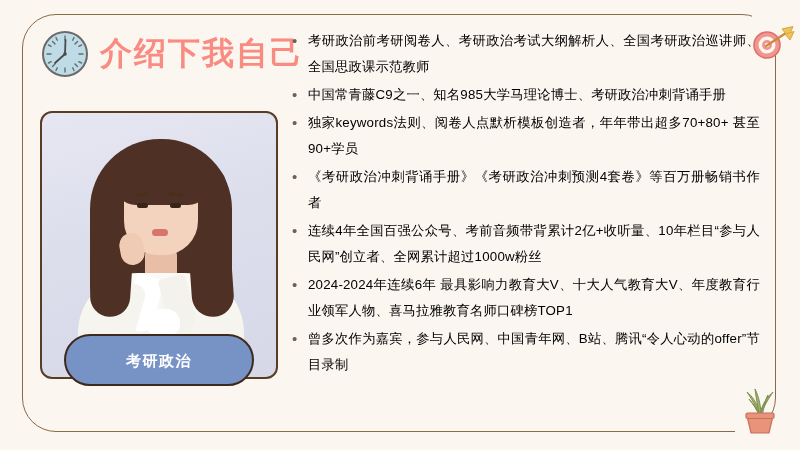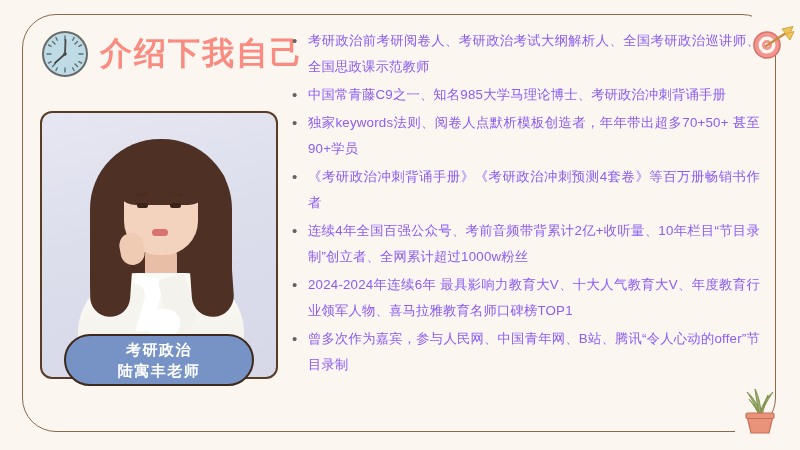--- a/index.html
+++ b/index.html
@@ -182,21 +182,21 @@
   .bullet-dot{
     width:16px;
     flex:0 0 16px;
     color:#6B6159;
     font-size:15px;
     line-height:26px;
     text-align:left;
   }
   .bullet-text{
     flex:1;
-    color:#8b5cf6;
+    color:#000000;
     font-size:13.3px;
     line-height:26px;
     letter-spacing:0.2px;
     text-align:justify;
   }
 
   
   .target{
     position:absolute;
     left:752px;top:24px;
@@ -267,43 +267,42 @@
       <div class="p-browR"></div>
       <div class="p-eyeL"></div>
       <div class="p-eyeR"></div>
       <div class="p-lip"></div>
       <div class="p-hand"></div>
     </div>
   </div>
 
   <div class="badge">
     <span>考研政治</span>
-    <span>陆寓丰老师</span>
   </div>
 
   <div class="bullets">
     <div class="bullet">
       <span class="bullet-dot">•</span>
       <span class="bullet-text">考研政治前考研阅卷人、考研政治考试大纲解析人、全国考研政治巡讲师、全国思政课示范教师</span>
     </div>
     <div class="bullet">
       <span class="bullet-dot">•</span>
       <span class="bullet-text">中国常青藤C9之一、知名985大学马理论博士、考研政治冲刺背诵手册</span>
     </div>
     <div class="bullet">
       <span class="bullet-dot">•</span>
-      <span class="bullet-text">独家keywords法则、阅卷人点默析模板创造者，年年带出超多70+50+ 甚至90+学员</span>
+      <span class="bullet-text">独家keywords法则、阅卷人点默析模板创造者，年年带出超多70+80+ 甚至90+学员</span>
     </div>
     <div class="bullet">
       <span class="bullet-dot">•</span>
       <span class="bullet-text">《考研政治冲刺背诵手册》《考研政治冲刺预测4套卷》等百万册畅销书作者</span>
     </div>
     <div class="bullet">
       <span class="bullet-dot">•</span>
-      <span class="bullet-text">连续4年全国百强公众号、考前音频带背累计2亿+收听量、10年栏目“节目录制”创立者、全网累计超过1000w粉丝</span>
+      <span class="bullet-text">连续4年全国百强公众号、考前音频带背累计2亿+收听量、10年栏目“参与人民网”创立者、全网累计超过1000w粉丝</span>
     </div>
     <div class="bullet">
       <span class="bullet-dot">•</span>
       <span class="bullet-text">2024-2024年连续6年  最具影响力教育大V、十大人气教育大V、年度教育行业领军人物、喜马拉雅教育名师口碑榜TOP1</span>
     </div>
     <div class="bullet">
       <span class="bullet-dot">•</span>
       <span class="bullet-text">曾多次作为嘉宾，参与人民网、中国青年网、B站、腾讯“令人心动的offer”节目录制</span>
     </div>
   </div>

